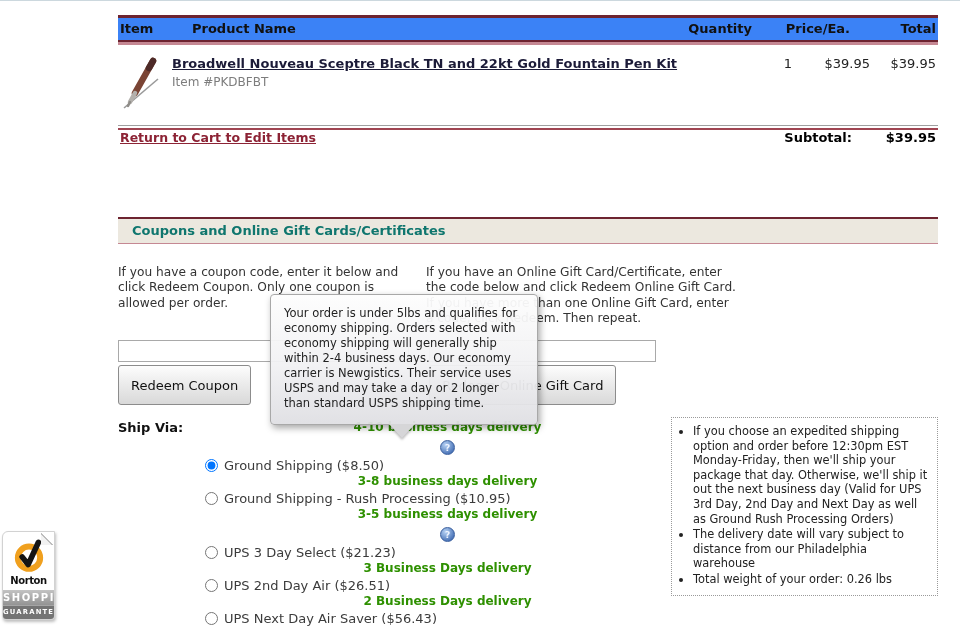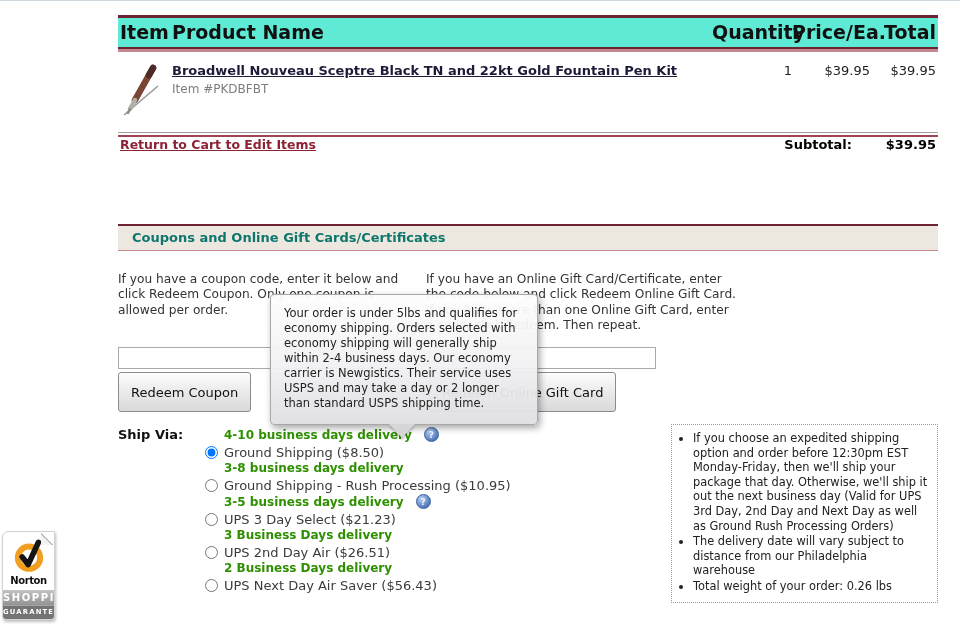--- a/index.html
+++ b/index.html
@@ -2,22 +2,22 @@
 <html><head>
 <meta charset="utf-8">
 <style>
   html,body{margin:0;padding:0;background:#fff;}
   .page{position:relative;width:960px;height:627px;background:#fff;overflow:hidden;
         font-family:"DejaVu Sans","Liberation Sans",sans-serif;color:#333;}
   .topline{position:absolute;top:0;left:0;right:0;height:1px;background:#ccd8de;}
   .main{position:absolute;left:118px;top:15px;width:820px;}
 
   
-  .tbl-head{display:flex;background:#5eead4;border-top:3px solid #6d2430;border-bottom:2px solid #6d2430;
-            box-shadow:0 3px 0 #c58893;padding:3px 2px 4px;font-size:19px;font-weight:bold;color:#111;}
+  .tbl-head{display:flex;background:#3b82f6;border-top:3px solid #6d2430;border-bottom:2px solid #6d2430;
+            box-shadow:0 3px 0 #c58893;padding:3px 2px 4px;font-size:13px;font-weight:bold;color:#111;gap:20px;}
   .col-item{width:52px;}
   .col-name{flex:1;}
   .col-qty{width:80px;text-align:right;}
   .col-price{width:78px;text-align:right;}
   .col-total{width:66px;text-align:right;}
   .prod-row{display:flex;padding:8px 2px 8px;min-height:62px;border-bottom:1px solid #a0a0a0;margin-top:3px;}
   .prod-row .col-qty,.prod-row .col-price,.prod-row .col-total{font-size:13px;color:#222;padding-top:3px;}
   .prod-link{font-size:13px;font-weight:bold;color:#1c1b38;text-decoration:underline;cursor:pointer;}
   .item-num{font-size:12px;color:#7d7d7d;margin-top:3px;}
   .sub-sep{border-top:2px solid #a04552;margin-top:2px;}
@@ -44,22 +44,22 @@
        border:1px solid #8c8c8c;border-radius:3px;background:linear-gradient(#fdfdfd,#ececec 45%,#d9d9d9);cursor:pointer;}
   .btn.gift{margin-left:178px;}
 
   
   .ship-section{display:flex;margin-top:14px;}
   .ship-label{width:87px;font-size:13px;font-weight:bold;color:#111;padding-top:1px;}
   .options{flex:1;}
   .opt{margin-bottom:3px;}
   .opt-main{display:flex;align-items:center;font-size:13px;color:#3b3b3b;}
   .opt-main input{width:13px;height:13px;margin:0 6px 0 0;}
-  .opt-del{display:flex;align-items:center;gap:12px;margin-left:19px;margin-top:1px;margin-bottom:3px;
-           font-size:12px;font-weight:bold;color:#2e9000;}
+  .opt-del{display:flex;align-items:center;gap:6px;margin-left:19px;margin-top:1px;margin-bottom:3px;
+           font-size:12px;font-weight:bold;color:#2e9000;flex-direction:column;}
   .qicon{width:13px;height:13px;border-radius:50%;flex:0 0 13px;
          background:radial-gradient(circle at 35% 30%,#b7d2f4,#4a74b8 75%);
          border:1px solid #3a5f9e;color:#eef4ff;font-size:9px;font-weight:bold;
          display:inline-flex;align-items:center;justify-content:center;cursor:pointer;}
   .infobox{width:250px;margin-left:auto;margin-top:-2px;align-self:flex-start;
            border:1px dotted #9a9a9a;padding:6px 9px 7px 6px;font-size:11.4px;line-height:1.28;color:#222;}
   .infobox ul{margin:0;padding-left:15px;}
   .infobox li{margin-bottom:1px;}
 
   

